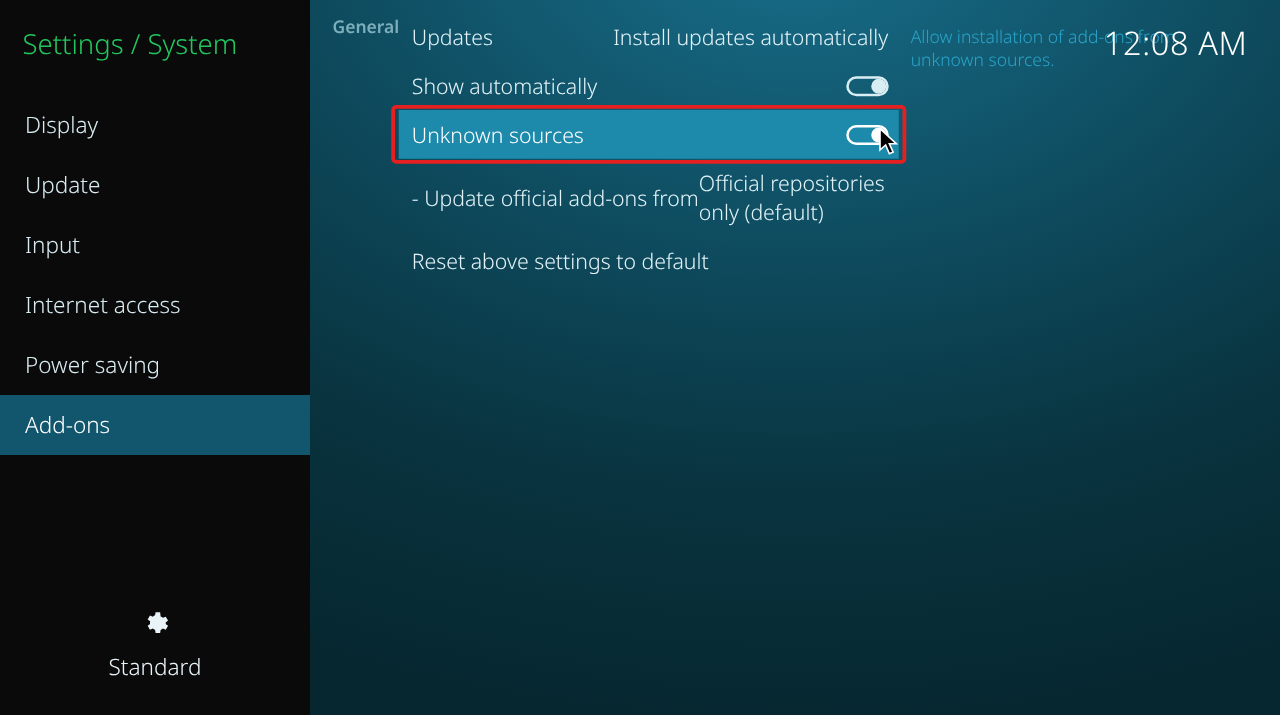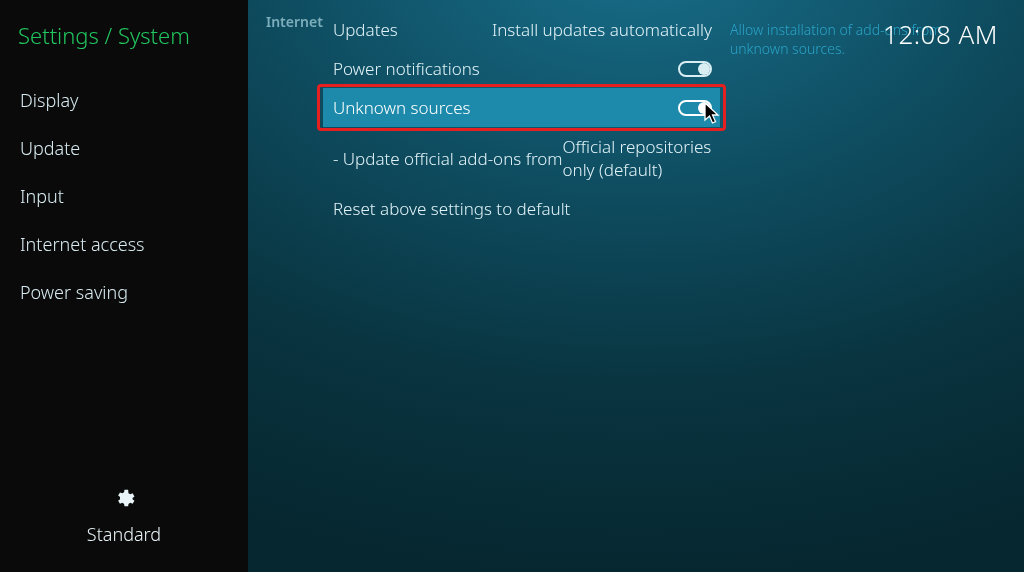--- a/index.html
+++ b/index.html
@@ -157,45 +157,46 @@
 <div class="app">
 
   <div class="sidebar">
     <div class="breadcrumb">Settings / System</div>
     <div class="sidebar-list">
       <div class="sidebar-item">Display</div>
       <div class="sidebar-item">Update</div>
       <div class="sidebar-item">Input</div>
       <div class="sidebar-item">Internet access</div>
       <div class="sidebar-item">Power saving</div>
+      <div class="sidebar-item selected">Add-ons</div>
     </div>
     <div class="sidebar-footer">
       <span class="gear-icon">
         <svg viewBox="0 0 24 24" fill="#e8f4f8">
             <path d="M12 8.5A3.5 3.5 0 1 0 12 15.5 3.5 3.5 0 1 0 12 8.5Zm9.4 3.5a7.6 7.6 0 0 0-.1-1.2l2.1-1.6-2-3.4-2.5 1a7.5 7.5 0 0 0-2-1.2L16.5 2h-4l-.4 2.6a7.5 7.5 0 0 0-2 1.2l-2.5-1-2 3.4 2.1 1.6a7.6 7.6 0 0 0 0 2.4L5.6 13.8l2 3.4 2.5-1a7.5 7.5 0 0 0 2 1.2l.4 2.6h4l.4-2.6a7.5 7.5 0 0 0 2-1.2l2.5 1 2-3.4-2.1-1.6c.1-.4.1-.8.1-1.2Z"></path>
           </svg>
       </span>
       <span>Standard</span>
     </div>
   </div>
 
   <div class="main">
     <div class="clock">12:08 AM</div>
     <div class="top-spacer"></div>
     <div class="top-divider"></div>
-    <div class="section-heading">Internet</div>
+    <div class="section-heading">General</div>
 
     <div class="rows">
       <div class="row">
         <span class="label">Updates</span>
         <span class="value">Install updates automatically</span>
       </div>
 
       <div class="row">
-        <span class="label">Power notifications</span>
+        <span class="label">Show automatically</span>
         <span class="toggle off"></span>
       </div>
 
       <div class="row highlighted">
         <div class="annotation-box"></div>
         <span class="label">Unknown sources</span>
         <span class="toggle off"></span>
         <span class="cursor" style="right:-2px; top:14px;">
           <svg viewBox="0 0 18 24">
               <path d="M1 1 L1 18 L5.5 14 L8.5 21 L11.5 19.6 L8.5 13 L14 13 Z" fill="#000" stroke="#fff" stroke-width="1.3"></path>

